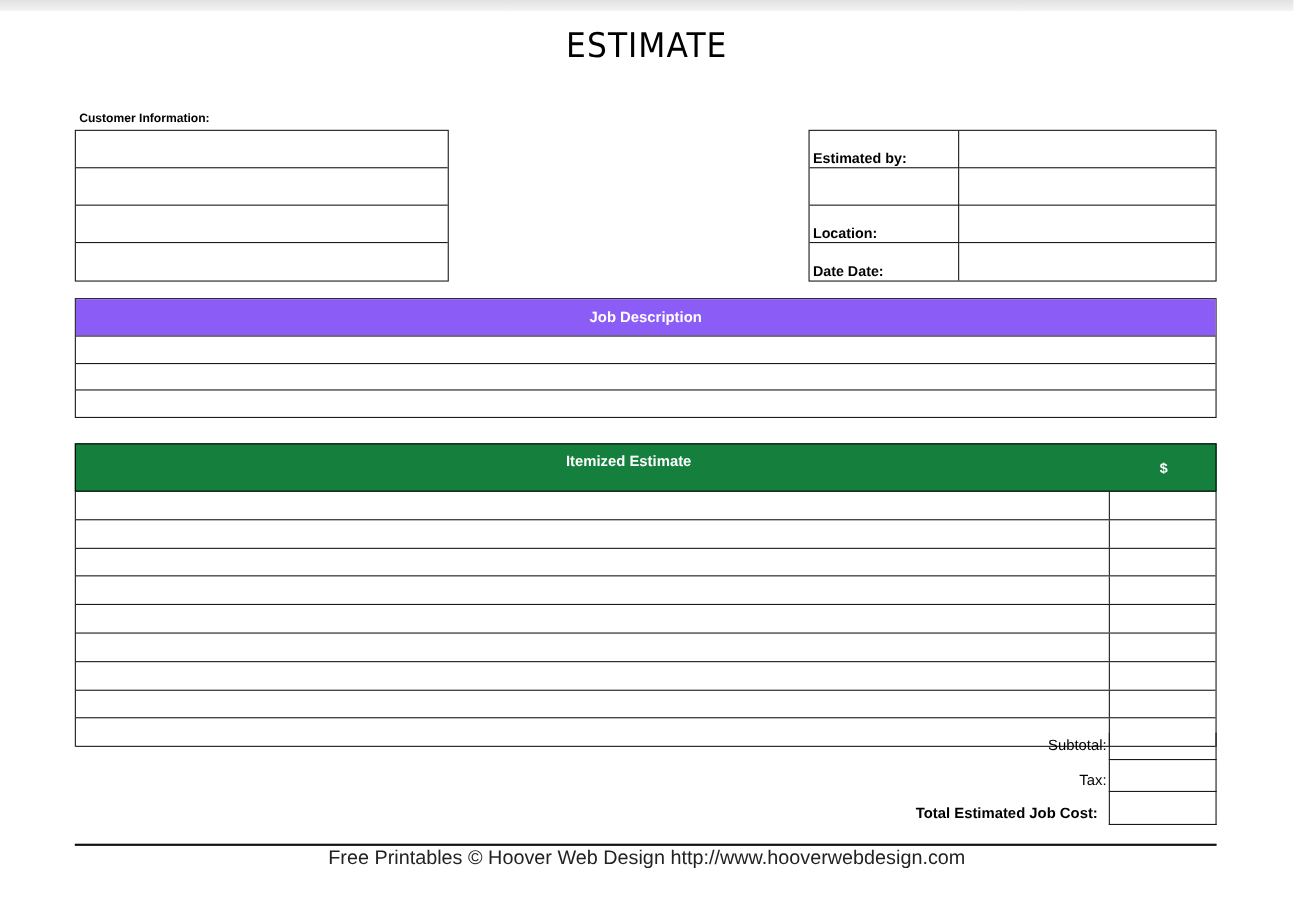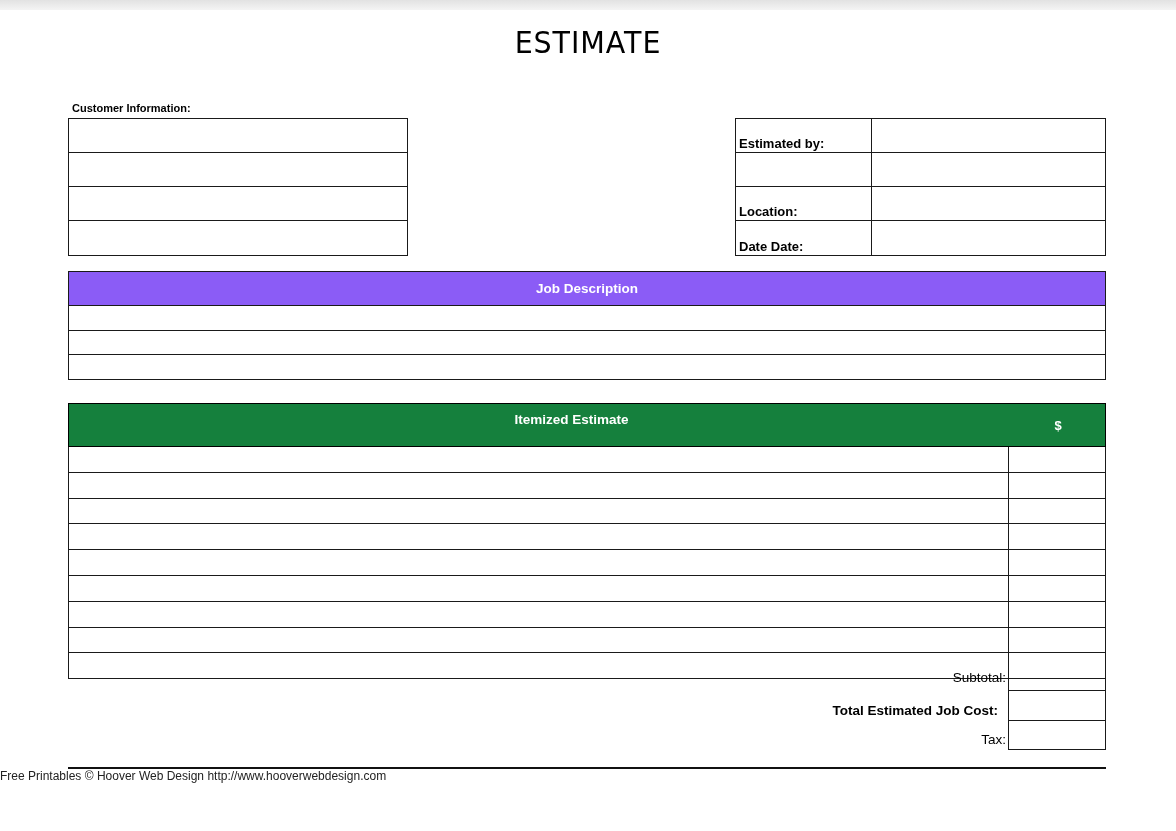--- a/index.html
+++ b/index.html
@@ -176,21 +176,22 @@
       position: absolute;
       left: 68px; top: 767px;
       width: 1038px;
       height: 0;
       border-top: 2px solid #111;
     }
     .footer-text {
       position: absolute;
       left: 0; top: 769px;
       width: 1176px;
-      font-size: 12px;
+      text-align: center;
+      font-size: 18px;
       color: #222;
     }
   </style>
 </head>
 <body>
 
 <div class="topbar"></div>
 
 <div class="title">ESTIMATE</div>
 
@@ -274,24 +275,24 @@
       <div class="amt"></div>
     </div>
   </div>
 </div>
 
 <div class="totals">
   <div class="tot-row" style="height:25px;align-items:center;">
     <span class="tl">Subtotal:</span>
     <div class="tv" style="height:25px;"></div>
   </div>
+  <div class="tot-row" style="height:29px;">
+    <span class="tl">Tax:</span>
+    <div class="tv" style="height:29px;"></div>
+  </div>
   <div class="tot-row" style="height:30px;">
     <span class="tl bold">Total Estimated Job Cost:</span>
     <div class="tv" style="height:30px;"></div>
   </div>
-  <div class="tot-row" style="height:29px;">
-    <span class="tl">Tax:</span>
-    <div class="tv" style="height:29px;"></div>
-  </div>
 </div>
 
 <div class="footer-line"></div>
 <div class="footer-text">Free Printables © Hoover Web Design http://www.hooverwebdesign.com</div>
 
 </body></html>

